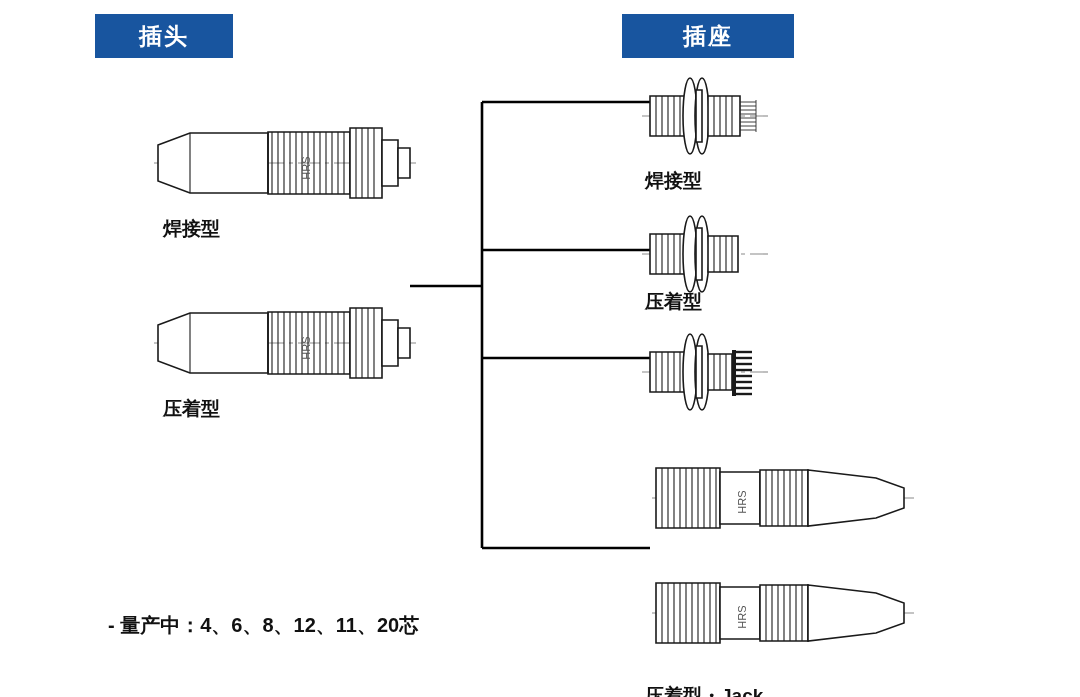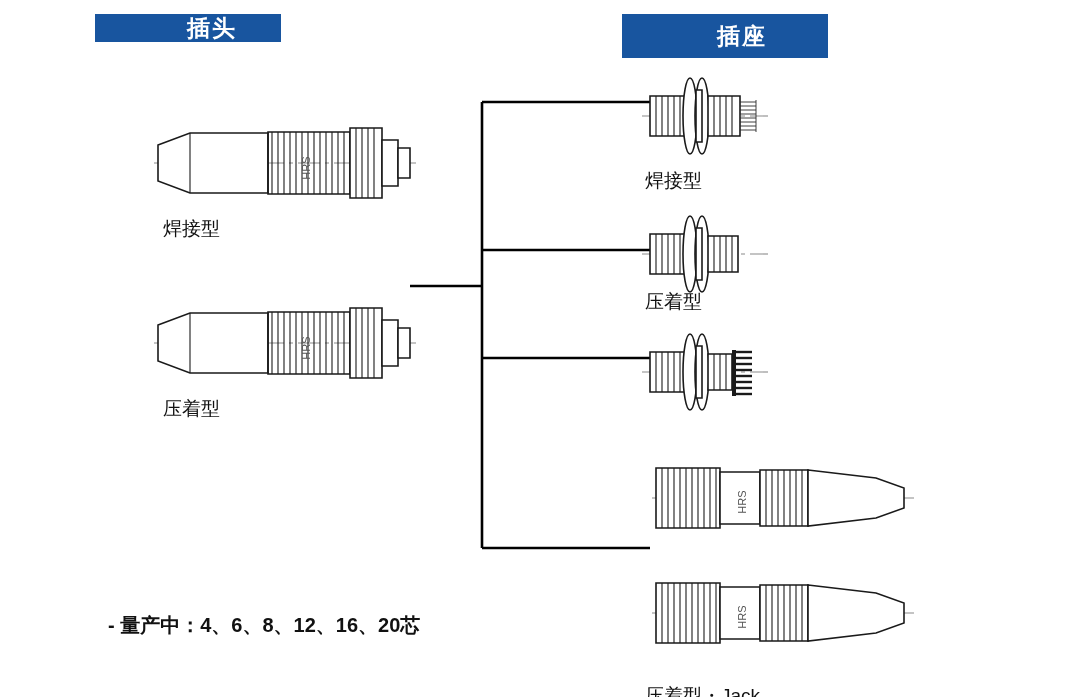--- a/index.html
+++ b/index.html
@@ -21,28 +21,28 @@
     position: absolute;
     background: #18559f;
     color: #ffffff;
     font-size: 23px;
     font-weight: bold;
     letter-spacing: 2px;
     display: flex;
     align-items: center;
     justify-content: center;
   }
-  #hdr-plug { left: 95px; top: 14px; width: 138px; height: 28px; padding-left: 48px; }
-  #hdr-socket { left: 622px; top: 14px; width: 172px; height: 44px; padding-left: 34px; }
+  #hdr-plug { left: 95px; top: 14px; width: 138px; height: 44px; }
+  #hdr-socket { left: 622px; top: 14px; width: 172px; height: 44px; }
 
   .caption {
     position: absolute;
     color: #111111;
     font-size: 19px;
-    font-weight: normal;
+    font-weight: bold;
     white-space: nowrap;
   }
   .note {
     position: absolute;
     color: #111111;
     font-size: 20px;
     font-weight: bold;
     white-space: nowrap;
   }
   svg.art { position: absolute; display: block; }
@@ -285,15 +285,15 @@
       <line x1="136" y1="20" x2="136" y2="76"></line>
       <line x1="142" y1="20" x2="142" y2="76"></line>
       <line x1="148" y1="20" x2="148" y2="76"></line>
       <line x1="154" y1="20" x2="154" y2="76"></line>
     </g>
     <path class="body" d="M 160,20 L 228,28 L 256,38 L 256,58 L 228,68 L 160,76 Z"></path>
     <text class="hrslbl" x="98" y="52" transform="rotate(-90 98 52)" text-anchor="middle">HRS</text>
   </svg>
   <div class="caption" style="left:645px; top:683px;">压着型・Jack</div>
 
-  <div class="note" style="left:108px; top:612px;">- 量产中：4、6、8、12、16、20芯</div>
+  <div class="note" style="left:108px; top:612px;">- 量产中：4、6、8、12、11、20芯</div>
 
 </div>
 
 </body></html>

